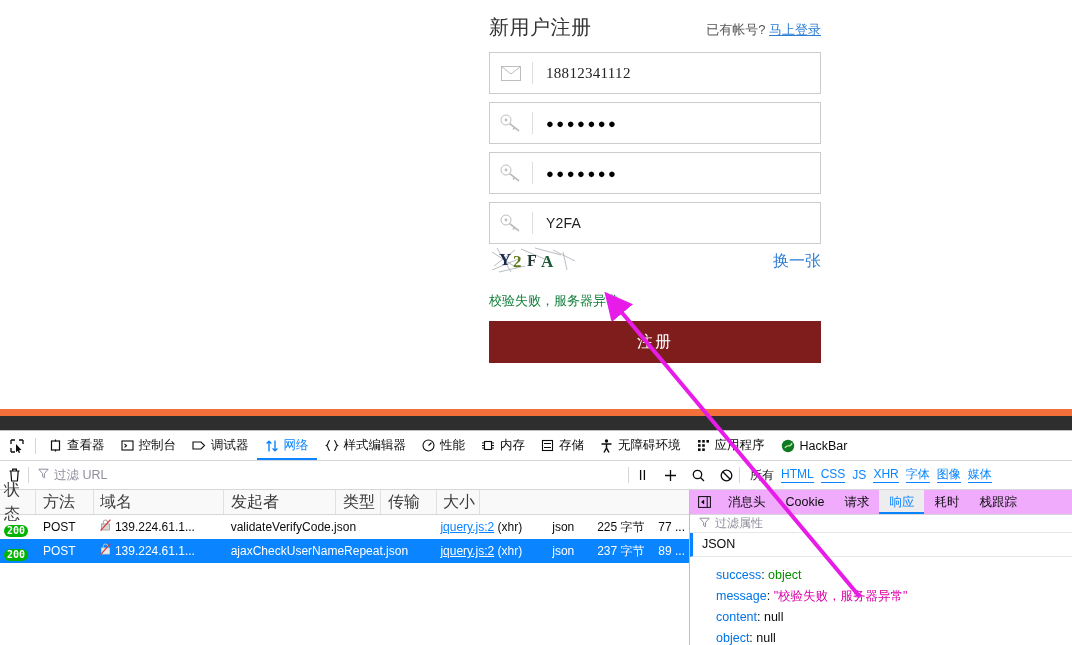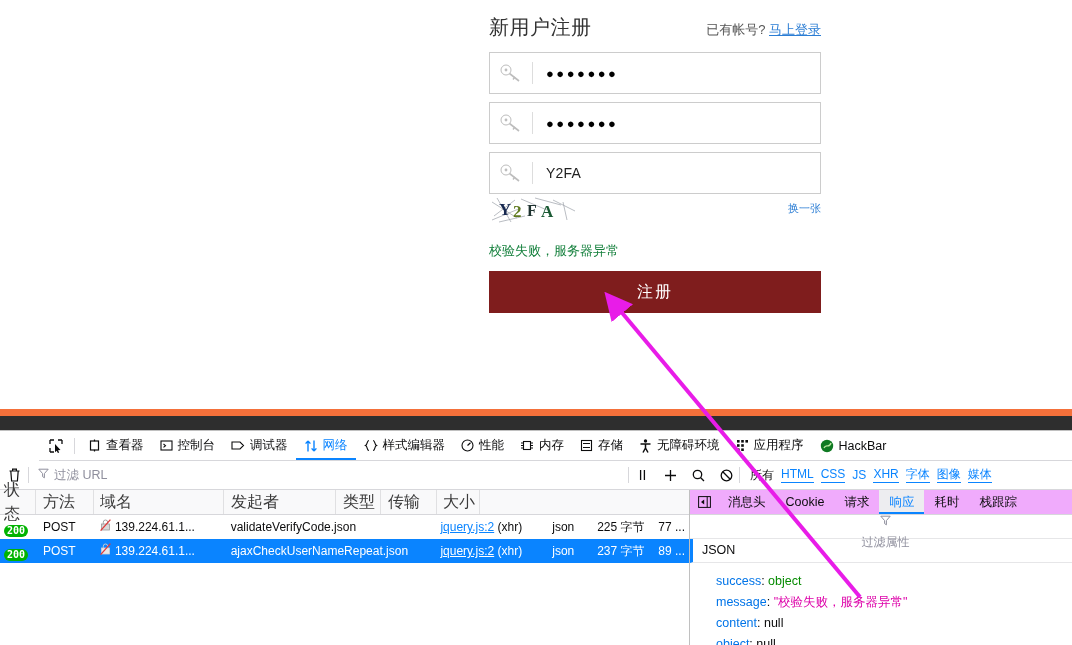--- a/index.html
+++ b/index.html
@@ -29,38 +29,38 @@
     flex:1;padding-left:13px;font-size:15px;color:#222;
     font-family:"Liberation Serif","DejaVu Serif",serif;letter-spacing:.3px;
   }
   .field .val.dots{
     font-family:"Liberation Sans",sans-serif;font-size:13px;letter-spacing:2.5px;color:#000;
   }
   .field .val.plain{font-family:"Liberation Sans",sans-serif;font-size:14px;letter-spacing:.2px;}
 
   .cap-row{position:relative;width:332px;height:32px;margin-top:2px;}
   .captcha{position:absolute;left:2px;top:0;width:86px;height:30px;background:#fff;}
-  .cap-refresh{position:absolute;right:0;top:5px;font-size:11px;color:#2b7dd4;cursor:pointer;}
+  .cap-refresh{position:absolute;right:0;top:5px;font-size:16px;color:#2b7dd4;cursor:pointer;}
 
   .err{font-size:13px;color:#15803d;margin-top:14px;height:18px;}
 
   .submit{
     margin-top:11px;width:332px;height:42px;border:0;background:#7f1d1d;color:#fff;
     font-size:16px;letter-spacing:2px;cursor:pointer;display:flex;align-items:center;justify-content:center;
   }
 
   
   .orange-bar{position:absolute;left:0;top:409px;width:1072px;height:7px;background:#f4703a;}
   .dark-bar{position:absolute;left:0;top:416px;width:1072px;height:14px;background:#2e2e2e;}
 
   .devtools{position:absolute;left:0;top:430px;width:1072px;height:215px;background:#fff;
     border-top:1px solid #c0c0c0;font-size:12.5px;color:#0c0c0d;}
 
   .dt-toolbar{display:flex;align-items:center;height:29px;border-bottom:1px solid #d7d7db;
-    background:#fff;padding-left:4px;overflow:hidden;margin-left:39px;}
+    background:#fff;padding-left:4px;overflow:hidden;}
   .dt-pick{width:26px;height:24px;display:flex;align-items:center;justify-content:center;cursor:pointer;}
   .dt-div{width:1px;height:16px;background:#d7d7db;margin:0 5px;}
   .dt-tab{display:flex;align-items:center;gap:5px;height:28px;padding:0 8px;cursor:pointer;color:#0c0c0d;}
   .dt-tab .lbl{font-size:12.5px;}
   .dt-tab.active{color:#0a84ff;box-shadow:inset 0 -2px 0 #0a84ff;}
   .dt-tab svg{display:block;}
 
   .dt-filterbar{display:flex;align-items:center;height:28px;border-bottom:1px solid #d7d7db;background:#fff;}
   .fb-trash{width:28px;display:flex;align-items:center;justify-content:center;cursor:pointer;}
   .fb-sep{width:1px;height:16px;background:#d7d7db;}
@@ -92,21 +92,21 @@
     font-family:"DejaVu Sans Mono","Liberation Mono",monospace;font-weight:bold;margin-top:8px;}
   .init-link{color:#0a84ff;text-decoration:underline;cursor:pointer;}
   .net-row.sel .init-link{color:#fff;}
 
   .det-pane{flex:1;display:flex;flex-direction:column;}
   .det-tabs{display:flex;align-items:center;height:25px;border-bottom:1px solid #d7d7db;background:#f0abfc;}
   .det-toggle{width:28px;display:flex;align-items:center;justify-content:center;cursor:pointer;}
   .det-tab{padding:0 10px;height:24px;line-height:24px;font-size:12.5px;color:#0c0c0d;cursor:pointer;}
   .det-tab.active{color:#0a84ff;background:#ededf0;box-shadow:inset 0 -2px 0 #0a84ff;}
   .det-filter{display:flex;align-items:center;gap:5px;height:23px;padding-left:9px;color:#8f8f9d;
-    border-bottom:1px solid #e6e6e8;font-size:12px;flex-direction:column;}
+    border-bottom:1px solid #e6e6e8;font-size:12px;}
   .json-head{height:23px;line-height:23px;padding-left:9px;font-size:12.5px;color:#0c0c0d;
     border-left:3px solid #0a84ff;border-bottom:1px solid #e6e6e8;}
   .json-rows{padding:8px 0 0 26px;font-size:12.5px;line-height:21px;
     font-family:"Liberation Sans",sans-serif;}
   .jkey{color:#0074e8;}
   .jbool{color:#058b00;}
   .jnull{color:#0c0c0d;}
   .jstr{color:#dd00a9;}
 
   .arrow{position:absolute;left:0;top:0;width:1072px;height:645px;pointer-events:none;}
@@ -120,20 +120,30 @@
     <div class="form-wrap">
 
       <div class="form-head">
         <div class="form-title">新用户注册</div>
         <div class="form-head-right">
           <span>已有帐号?</span>
           <a>马上登录</a>
         </div>
       </div>
 
+      <div class="field">
+        <span class="ico">
+          <svg width="20" height="15" viewBox="0 0 20 15">
+              <rect x="0.5" y="0.5" width="19" height="14" fill="none" stroke="#bdbdbd"></rect>
+              <path d="M0.5 0.5 L10 8 L19.5 0.5" fill="none" stroke="#bdbdbd"></path>
+            </svg>
+        </span>
+        <span class="sep"></span>
+        <span class="val">18812341112</span>
+      </div>
 
       <div class="field">
         <span class="ico">
           <svg width="22" height="18" viewBox="0 0 22 18">
               <circle cx="6" cy="6" r="5" fill="none" stroke="#bdbdbd"></circle>
               <circle cx="6" cy="6" r="1.4" fill="#bdbdbd"></circle>
               <path d="M9.5 9.5 L19 17" fill="none" stroke="#bdbdbd" stroke-width="1.6"></path>
               <path d="M15 13 L13 15.5" fill="none" stroke="#bdbdbd" stroke-width="1.4"></path>
             </svg>
         </span>

